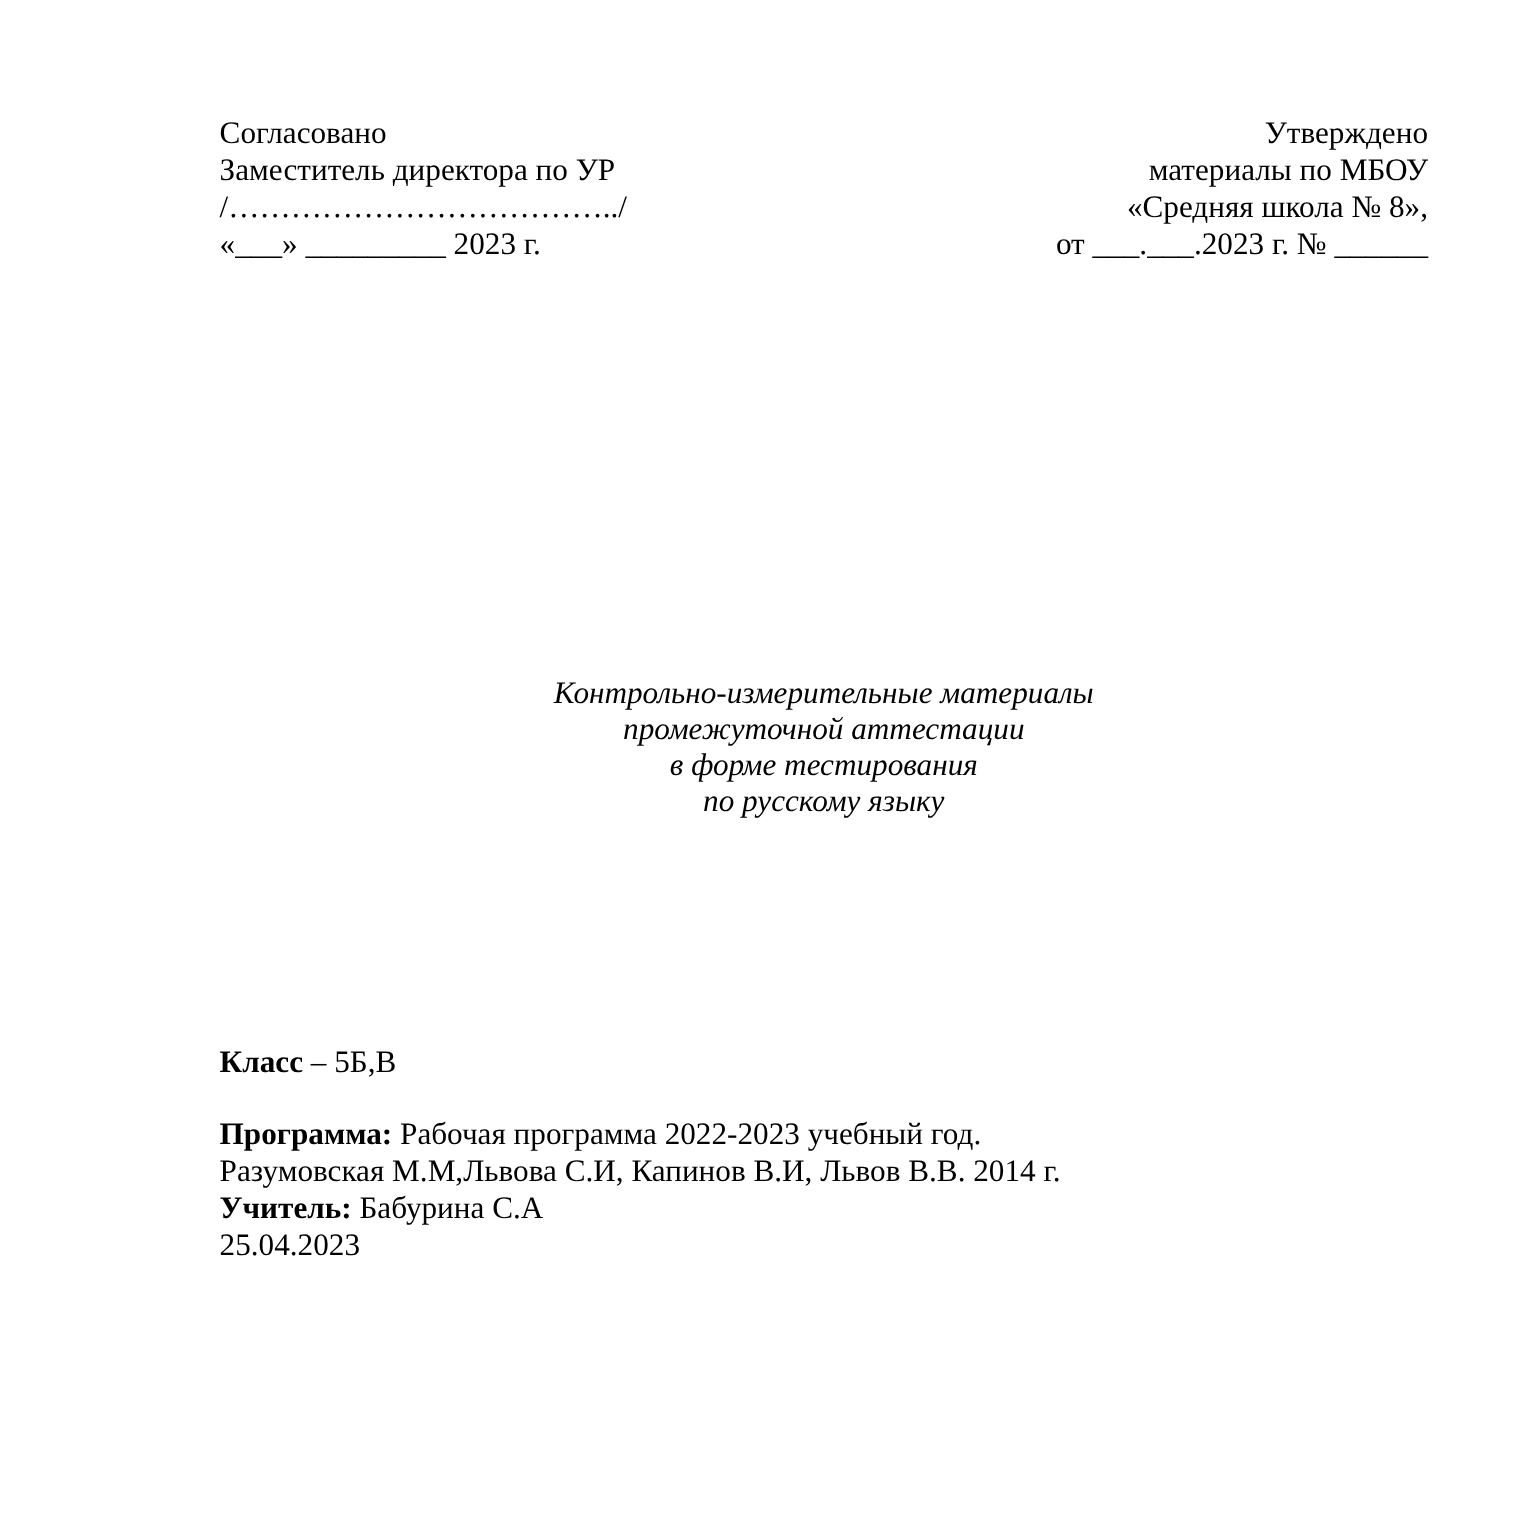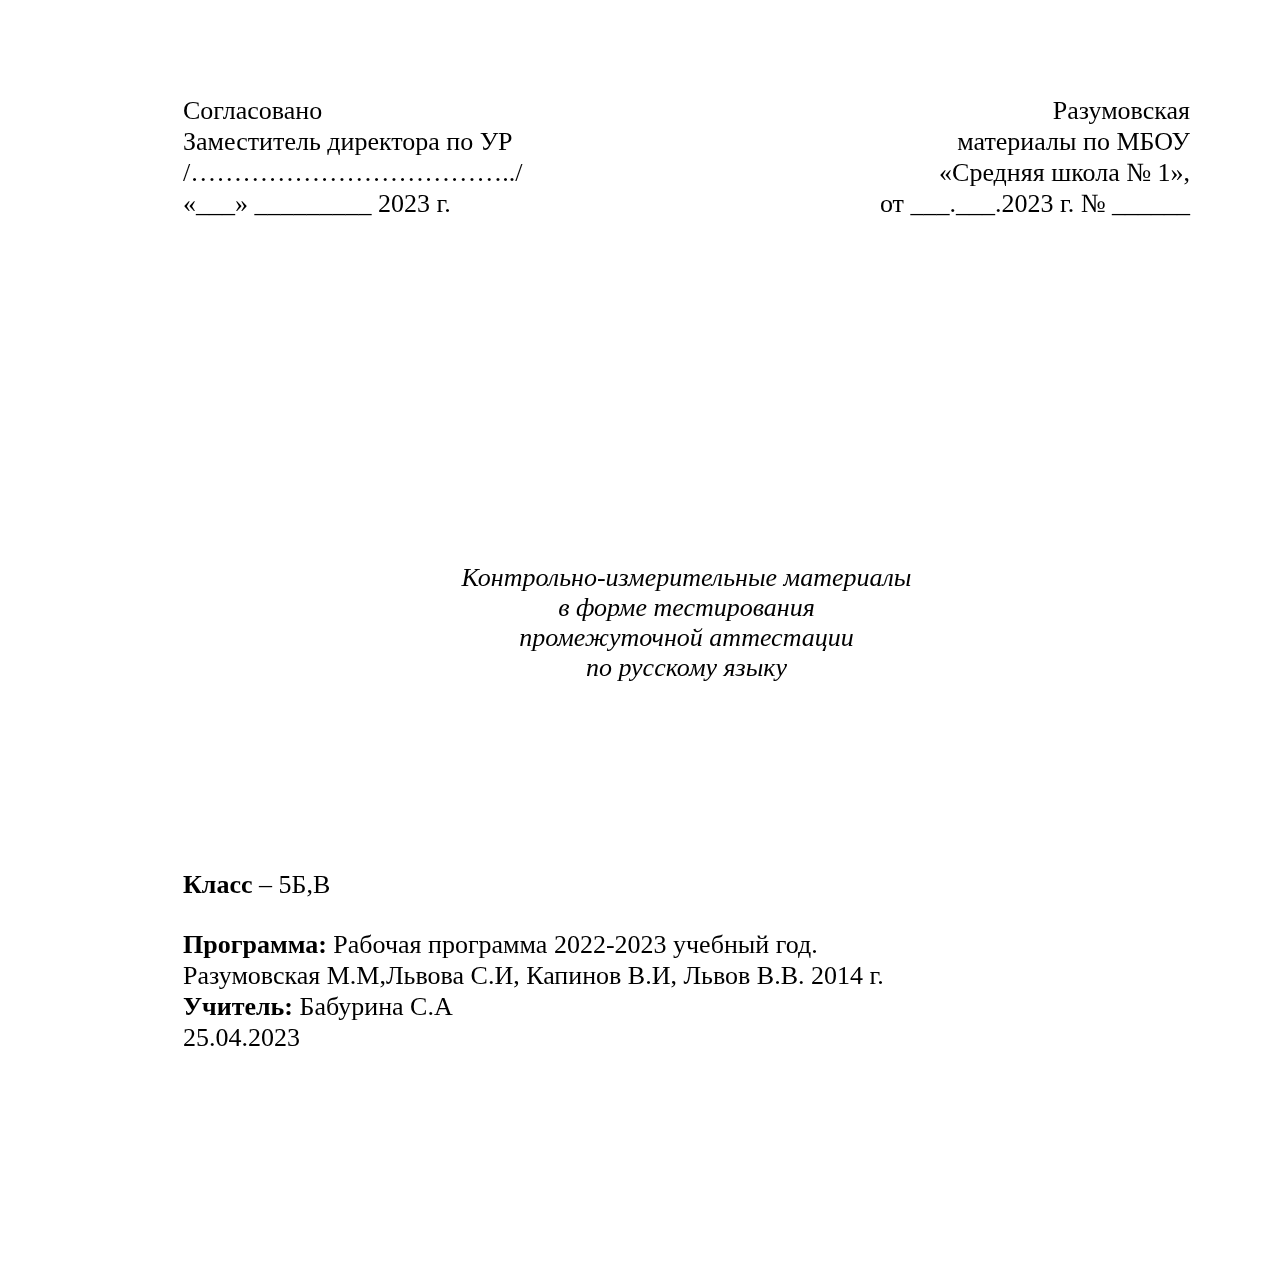--- a/index.html
+++ b/index.html
@@ -52,31 +52,31 @@
 <div class="page">
 
   <div class="header-row">
     <div class="header-left">
       <div>Согласовано</div>
       <div>Заместитель директора по УР</div>
       <div>/………………………………../</div>
       <div>«___» _________ 2023 г.</div>
     </div>
     <div class="header-right">
-      <div>Разумовская</div>
+      <div>Утверждено</div>
       <div>материалы по МБОУ</div>
-      <div>«Средняя школа № 1»,</div>
+      <div>«Средняя школа № 8»,</div>
       <div>от ___.___.2023 г. № ______</div>
     </div>
   </div>
 
   <div class="doc-title">
     <div>Контрольно-измерительные материалы</div>
+    <div>промежуточной аттестации</div>
     <div>в форме тестирования</div>
-    <div>промежуточной аттестации</div>
     <div>по русскому языку</div>
   </div>
 
   <div class="details">
     <p class="para-class"><span class="bold">Класс</span><span> – 5Б,В</span></p>
 
     <p class="para-program">
       </p>
       <div><span class="bold">Программа:</span><span> Рабочая программа 2022-2023 учебный год.</span></div>
       <div>Разумовская М.М,Львова С.И, Капинов В.И, Львов В.В. 2014 г.</div>

